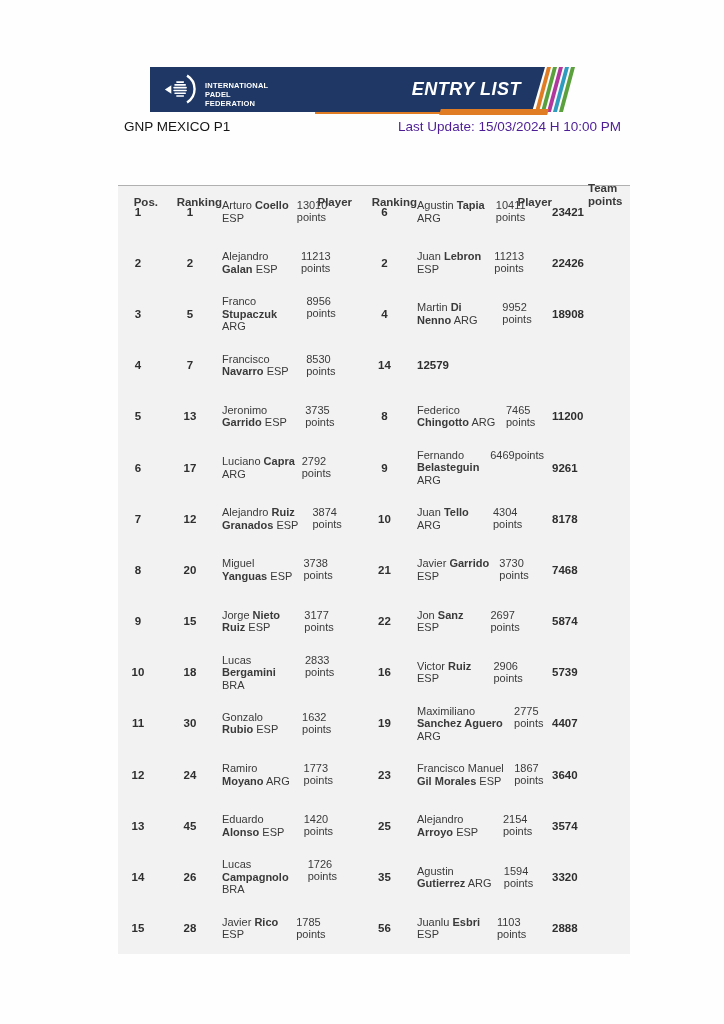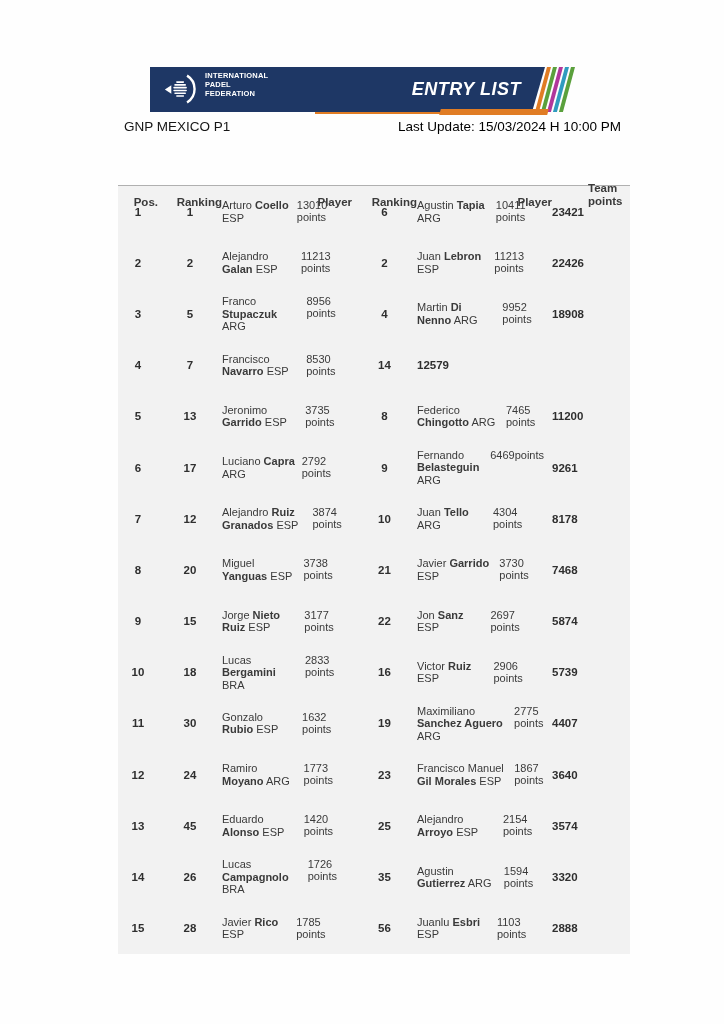--- a/index.html
+++ b/index.html
@@ -9,39 +9,39 @@
     position:relative; overflow:hidden;
   }
   .page { position:absolute; inset:0; background:#fefefe; }
 
   
   .banner {
     position:absolute; left:150px; top:67px; width:395px; height:45px;
     background:#1e3765;
     clip-path:polygon(0 0, 100% 0, calc(100% - 13px) 100%, 0 100%);
   }
-  .logo-wrap { position:absolute; left:13px; top:4px; display:flex; align-items:flex-start; gap:5px; }
+  .logo-wrap { position:absolute; left:13px; top:4px; display:flex; align-items:flex-end; gap:5px; }
   .logo-emblem { width:37px; height:37px; }
   .logo-text { color:#ffffff; font-weight:bold; font-size:7.5px; line-height:9px; letter-spacing:0.2px; }
   .entry-list {
     position:absolute; right:24px; top:0; height:45px; display:flex; align-items:center;
     color:#ffffff; font-weight:bold; font-style:italic; font-size:18px; letter-spacing:0.5px;
   }
   .stripes { position:absolute; left:547px; top:67px; height:45px; display:flex; gap:2px; }
   .stripe { width:4px; height:45px; transform:skewX(-15deg); transform-origin:top; }
   .s1,.s5f { background:#e07c24; }
   .s2,.s5 { background:#5aa03c; }
   .s3 { background:#b0379b; }
   .s4 { background:#2f9bbf; }
   .orange-thin { position:absolute; left:315px; top:112px; width:132px; height:2px; background:#e07c24; }
   .orange-thick { position:absolute; left:440px; top:109px; width:108px; height:6px; background:#e07c24; transform:skewX(-15deg); }
 
   
   .tournament-title { position:absolute; left:124px; top:119px; font-size:13.5px; font-weight:normal; color:#161616; }
-  .last-update { position:absolute; right:103px; top:119px; font-size:13.5px; color:#000000; }
+  .last-update { position:absolute; right:103px; top:119px; font-size:13.5px; color:#4c1d95; }
 
   
   .tbl { position:absolute; left:118px; top:148px; width:512px; }
   .grid-cols { display:grid; grid-template-columns:40px 64px 130px 65px 135px 78px; }
   .thead { height:38px; align-items:end; border-bottom:1px solid #b0b0b0; padding-bottom:4px; box-sizing:border-box; }
   .th { font-size:11.5px; font-weight:bold; color:#3a3a3a; }
   .th.center { text-align:right; }
   .th-team { width:42px; margin-left:auto; text-align:left; line-height:13px;margin-top:34px; }
   .tbody { background:#f2f2f2; }
   .row { min-height:51.2px; align-items:center; }

